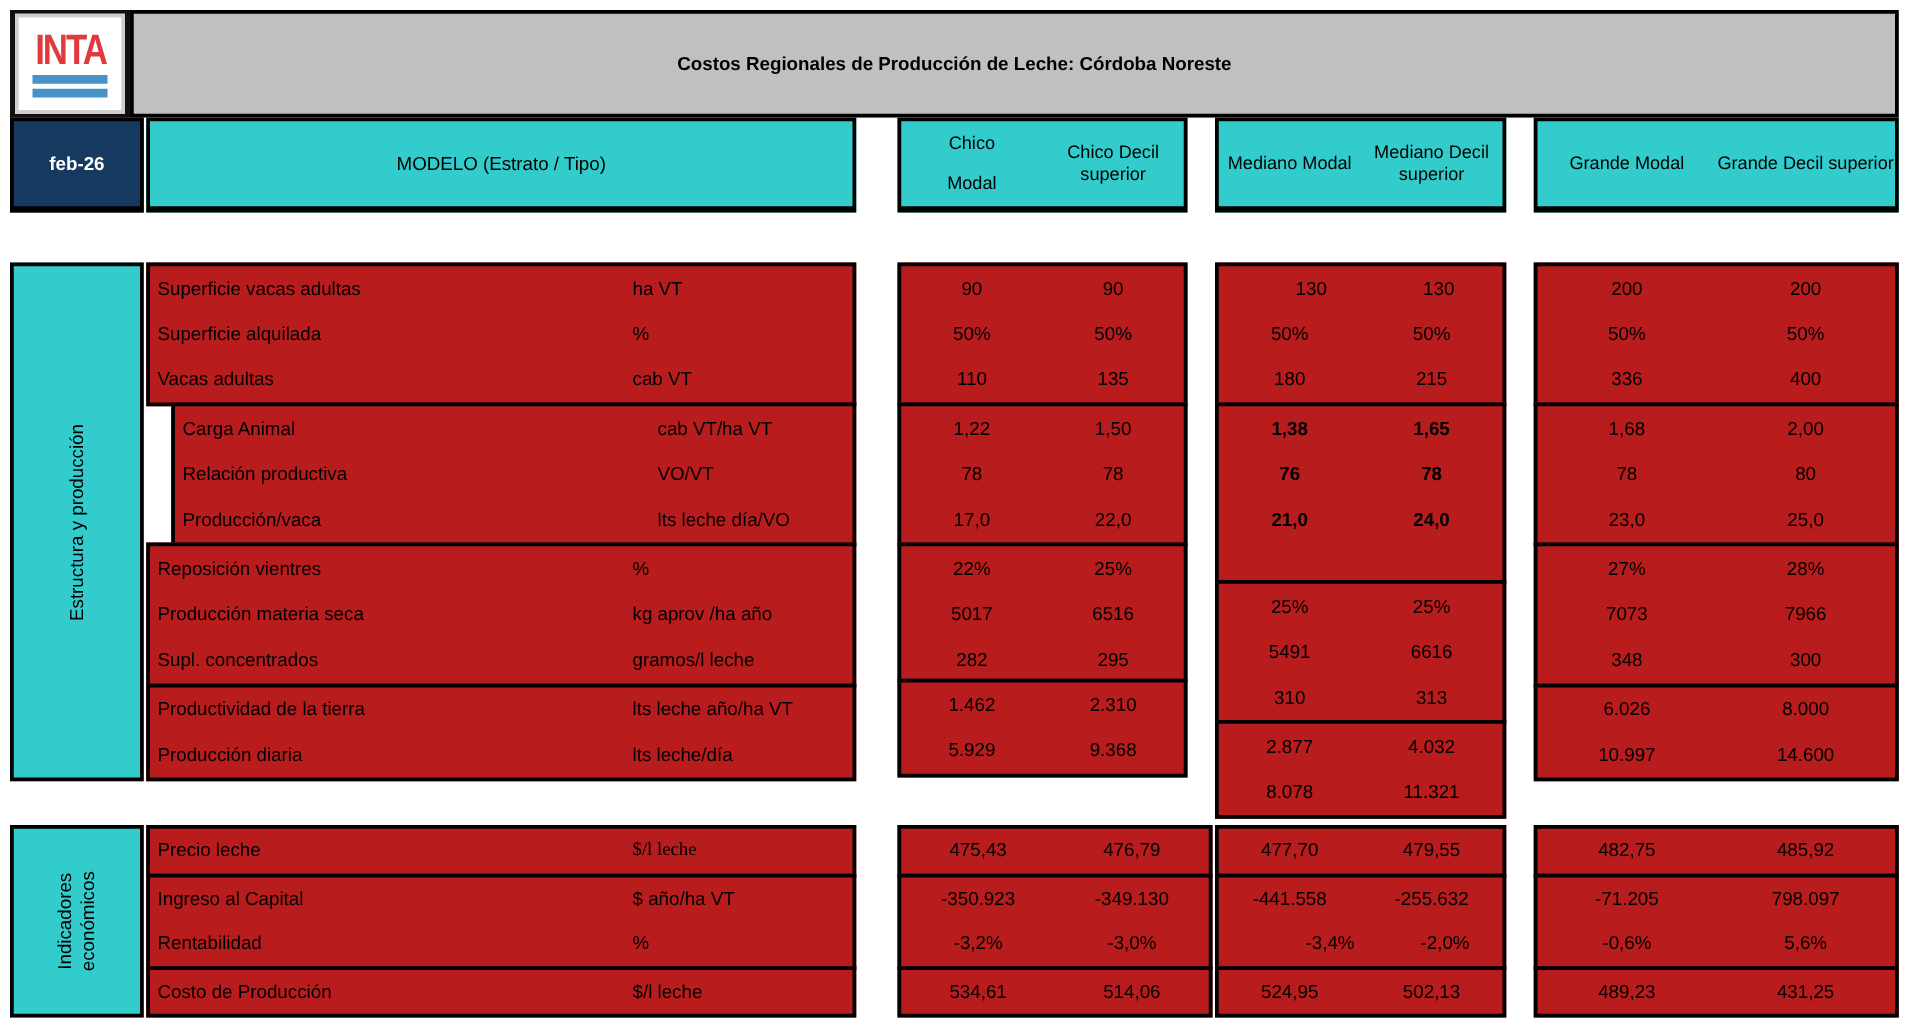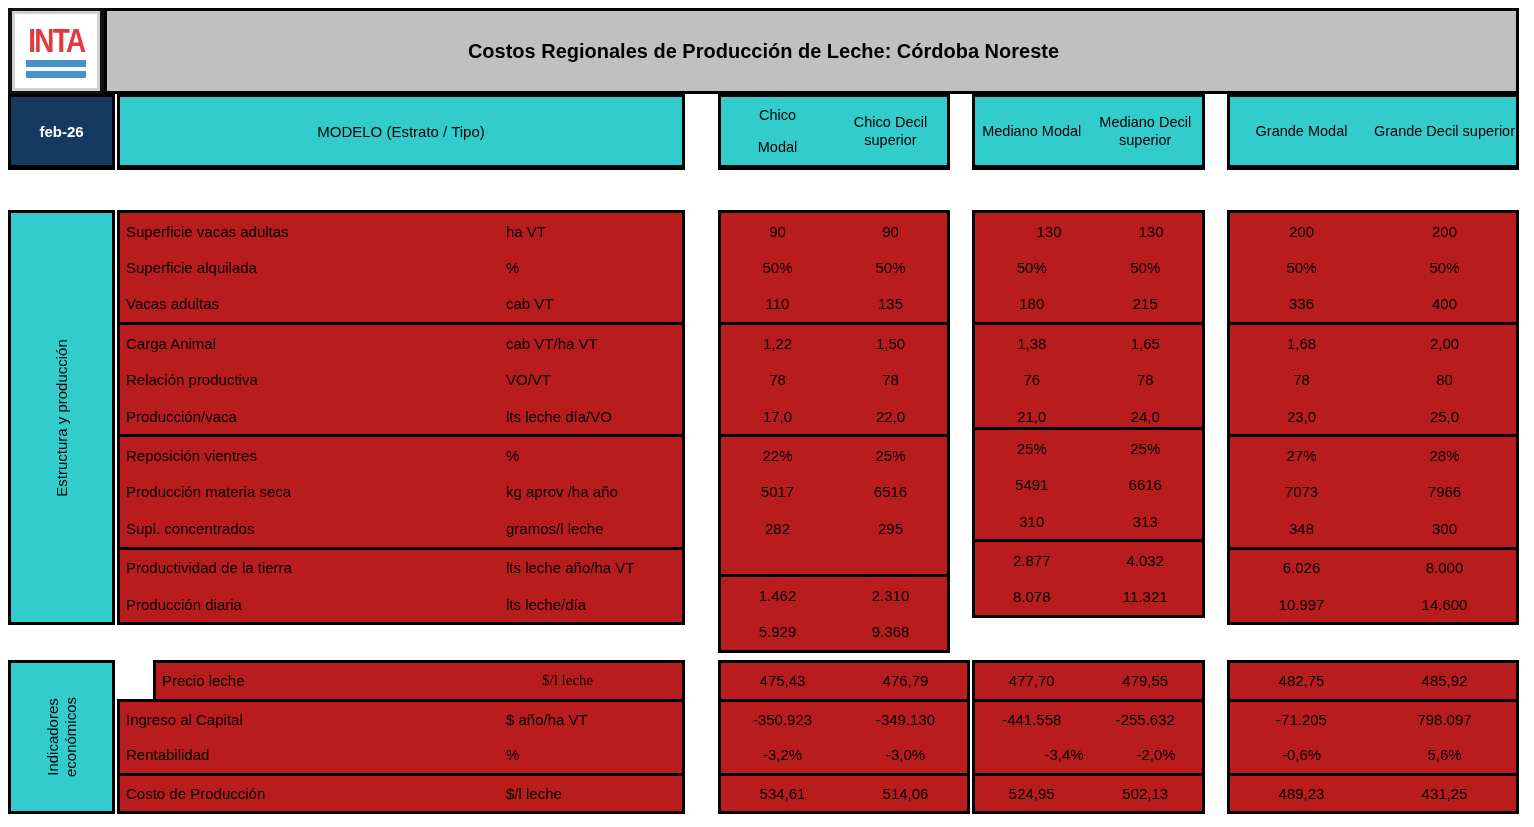--- a/index.html
+++ b/index.html
@@ -10,21 +10,21 @@
   body{font-family:"Liberation Sans", sans-serif; color:#000;}
   .sheet{position:relative;width:1534px;height:827px;background:#fff;overflow:hidden;}
   .abs{position:absolute;box-sizing:border-box;}
 
   
   .logo-cell{left:8px;top:8px;width:96px;height:86px;background:#111;display:flex;align-items:center;justify-content:center;}
   .logo-card{width:82px;height:74px;background:#fff;border:3px solid #cfcfcf;display:flex;flex-direction:column;align-items:center;justify-content:center;}
   .logo-text{color:var(--red);font-weight:bold;font-size:34px;line-height:0.95;letter-spacing:-2px;transform:scaleX(0.82);}
   .logo-bar{width:60px;height:7px;background:var(--blue);margin-top:4px;}
   .title-bar{left:104px;top:8px;width:1415px;height:86px;background:var(--gray);border:3px solid var(--line);}
-  .title-text{left:8px;top:8px;width:1511px;height:86px;display:flex;align-items:center;justify-content:center;font-weight:bold;font-size:20px;}
+  .title-text{left:8px;top:8px;width:1511px;height:86px;display:flex;align-items:center;justify-content:center;font-weight:bold;font-size:15px;}
 
   
   .h2box{top:94px;height:76px;border:3px solid var(--line);border-bottom-width:5px;}
   .date-cell{left:8px;width:107px;background:var(--navy);color:#fff;font-weight:bold;font-size:15px;display:flex;align-items:center;justify-content:center;}
   .model-cell{left:117px;width:568px;background:var(--teal);display:flex;align-items:center;justify-content:center;font-size:15px;}
   .hgroup{background:var(--teal);display:flex;}
   .hcell{flex:1;display:flex;flex-direction:column;align-items:center;justify-content:center;text-align:center;font-size:14.5px;line-height:1.25;}
   .hcell.spread{justify-content:space-between;padding:9px 0;}
 
   
@@ -101,21 +101,21 @@
           </div>
           <div class="lrow" style="height: 36.4px;">
             <div class="lbl">Superficie alquilada</div>
             <div class="unit">%</div>
           </div>
           <div class="lrow" style="height: 36.4px;">
             <div class="lbl">Vacas adultas</div>
             <div class="unit">cab VT</div>
           </div>
         </div>
-        <div class="group" style="height: 115.2px;">
+        <div class="group" style="height: 115.2px; margin-left: 20px;">
           <div class="lrow" style="height: 36.4px;">
             <div class="lbl">Carga Animal</div>
             <div class="unit">cab VT/ha VT</div>
           </div>
           <div class="lrow" style="height: 36.4px;">
             <div class="lbl">Relación productiva</div>
             <div class="unit">VO/VT</div>
           </div>
           <div class="lrow" style="height: 36.4px;">
             <div class="lbl">Producción/vaca</div>
@@ -169,21 +169,21 @@
           </div>
           <div class="vrow" style="height: 36.4px;">
             <div class="vcell">78</div>
             <div class="vcell">78</div>
           </div>
           <div class="vrow" style="height: 36.4px;">
             <div class="vcell">17,0</div>
             <div class="vcell">22,0</div>
           </div>
         </div>
-        <div class="group" style="height: 143px;">
+        <div class="group" style="height: 112px;">
           <div class="vrow" style="height: 36.4px;">
             <div class="vcell">22%</div>
             <div class="vcell">25%</div>
           </div>
           <div class="vrow" style="height: 36.4px;">
             <div class="vcell">5017</div>
             <div class="vcell">6516</div>
           </div>
           <div class="vrow" style="height: 36.4px;">
             <div class="vcell">282</div>
@@ -209,21 +209,21 @@
           </div>
           <div class="vrow" style="height: 36.4px;">
             <div class="vcell">50%</div>
             <div class="vcell">50%</div>
           </div>
           <div class="vrow" style="height: 36.4px;">
             <div class="vcell">180</div>
             <div class="vcell">215</div>
           </div>
         </div>
-        <div class="group" style="height: 108px;">
+        <div class="group" style="height: 145px; font-weight: bold;">
           <div class="vrow" style="height: 36.4px;">
             <div class="vcell">1,38</div>
             <div class="vcell">1,65</div>
           </div>
           <div class="vrow" style="height: 36.4px;">
             <div class="vcell">76</div>
             <div class="vcell">78</div>
           </div>
           <div class="vrow" style="height: 36.4px;">
             <div class="vcell">21,0</div>
@@ -309,21 +309,21 @@
           </div>
         </div>
       </div>
       <div class="abs sidebar" style="left: 8px; width: 107px; top: 660px; height: 154px;">
         <div class="vlabel">
           <div class="">Indicadores</div>
           <div class="">económicos</div>
         </div>
       </div>
       <div class="abs tblock" style="left: 117px; width: 568px; top: 660px;">
-        <div class="group" style="height: 41.5px; margin-left: 36px;">
+        <div class="group" style="height: 41.5px;">
           <div class="lrow" style="height: 35.5px;">
             <div class="lbl">Precio leche</div>
             <div class="unit serif">$/l leche</div>
           </div>
         </div>
         <div class="group" style="height: 77px;">
           <div class="lrow" style="height: 35.5px;">
             <div class="lbl">Ingreso al Capital</div>
             <div class="unit">$ año/ha VT</div>
           </div>

